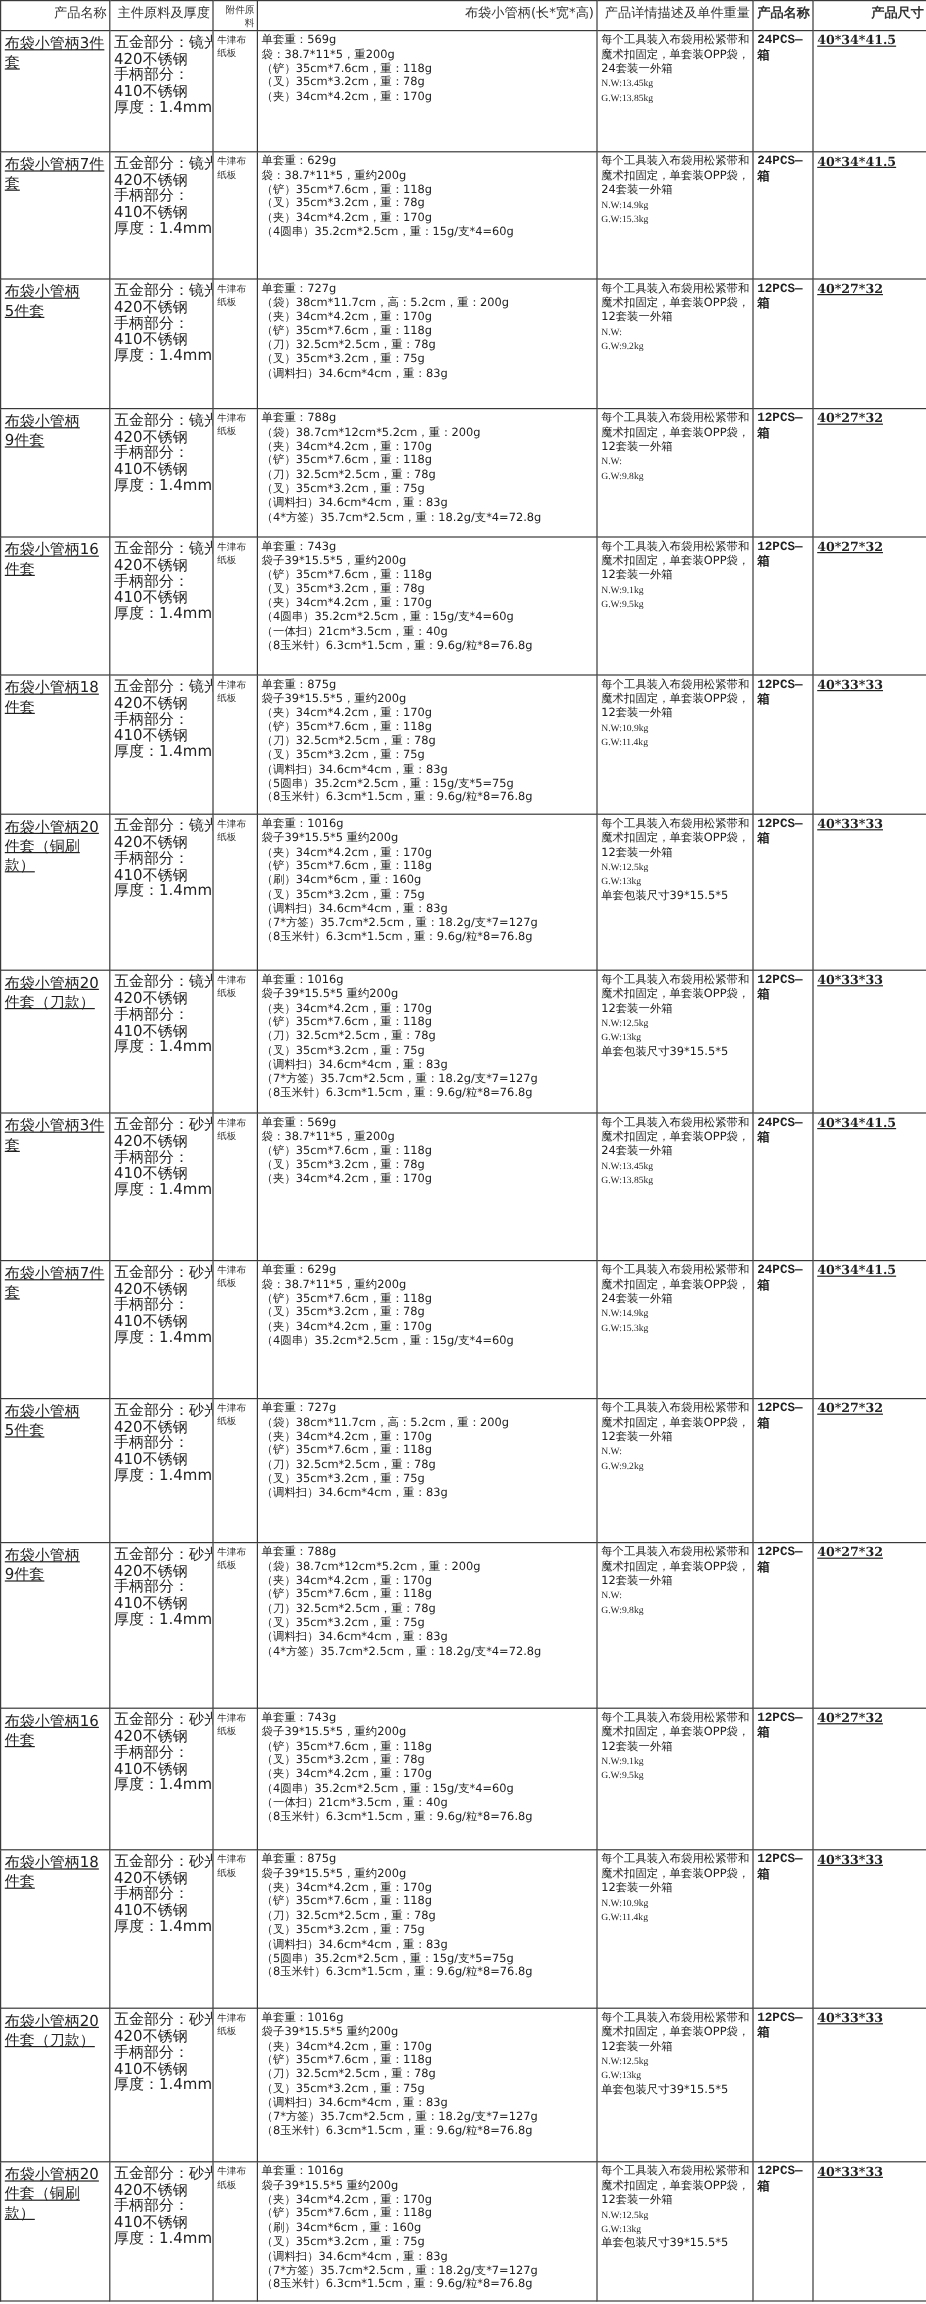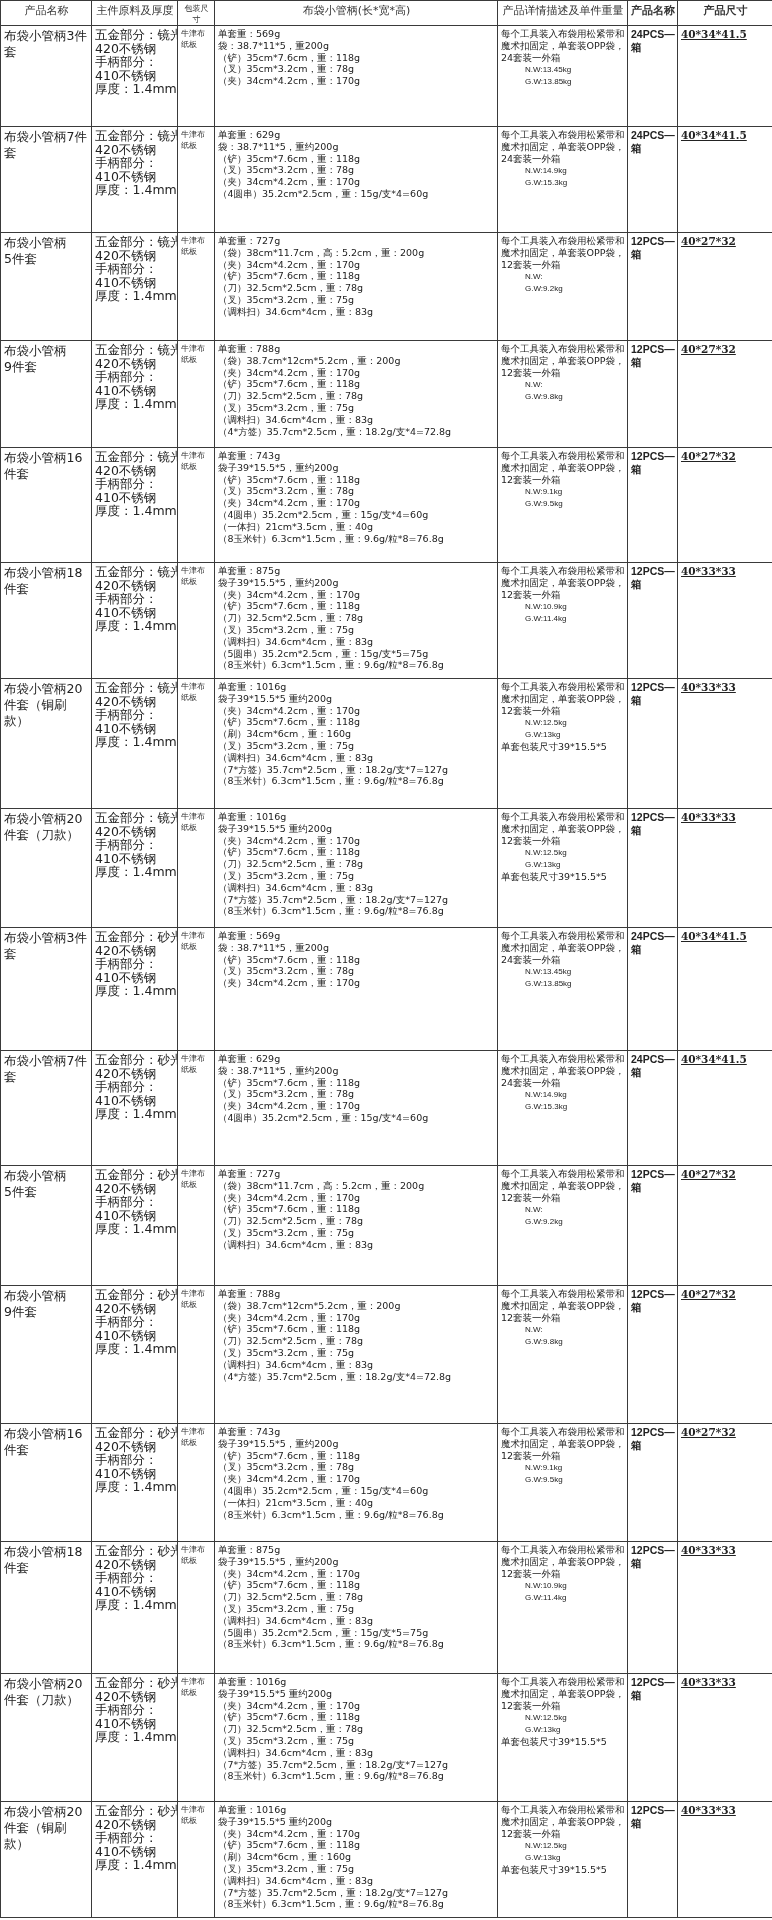--- a/index.html
+++ b/index.html
@@ -1,28 +1,28 @@
 <!DOCTYPE html>
 <html><head>
 <meta charset="utf-8">
 <style>
   html, body { margin: 0; padding: 0; background: #ffffff; }
   body { width: 772px; height: 1920px; overflow: hidden; position: relative; font-family: "DejaVu Sans", sans-serif; color: #222; }
   table.spec { border-collapse: collapse; table-layout: fixed; width: 772px; position: absolute; left: 0; top: 0; }
   table.spec td, table.spec th { border: 1px solid #3a3a3a; vertical-align: top; padding: 2px 2px 0 3px; overflow: hidden; }
-  th { font-weight: normal; text-align: center; font-size: 11px; height: 22px; color: #333; }
+  th { font-weight: normal; text-align: right; font-size: 11px; height: 22px; color: #333; }
   th.bold { font-weight: bold; }
   th.tiny { font-size: 8px; }
-  td.name { font-size: 12.5px; line-height: 16px; }
+  td.name { font-size: 12.5px; line-height: 16px; text-decoration: underline; }
   td.material { font-size: 12.5px; line-height: 13.5px; }
   td.accessory { font-size: 8px; line-height: 11px; color: #333; }
   td.dims { font-size: 9.5px; line-height: 11.8px; font-family: "DejaVu Sans", sans-serif; }
   td.detail { font-size: 9.5px; line-height: 12px; }
-  td.detail .w { font-size: 8px; line-height: 12px; font-family: Liberation Sans, sans-serif; margin-left: 24px; }
-  td.pack { font-size: 10.5px; font-weight: bold; line-height: 12.5px; font-family: Liberation Sans, sans-serif; }
+  td.detail .w { font-size: 8px; line-height: 12px; font-family: Liberation Serif, serif; }
+  td.pack { font-size: 10.5px; font-weight: bold; line-height: 12.5px; font-family: Liberation Mono, monospace; }
   td.boxsize { font-size: 10.5px; font-weight: bold; font-family: "DejaVu Serif", serif; text-decoration: underline; }
   .line { display: block; white-space: nowrap; }
   .wrap { display: block; white-space: normal; }
 </style>
 </head>
 <body>
 
 <table class="spec">
   <colgroup>
     <col style="width:91px">
@@ -30,21 +30,21 @@
     <col style="width:37px">
     <col style="width:283px">
     <col style="width:130px">
     <col style="width:50px">
     <col style="width:95px">
   </colgroup>
   <thead>
     <tr>
       <th>产品名称</th>
       <th>主件原料及厚度</th>
-      <th class="tiny">包装尺寸</th>
+      <th class="tiny">附件原料</th>
       <th>布袋小管柄(长*宽*高)</th>
       <th>产品详情描述及单件重量</th>
       <th class="bold">产品名称</th>
       <th class="bold">产品尺寸</th>
     </tr>
   </thead>
   <tbody id="rows">
       <tr style="height: 101px;">
         <td class="name">
           <span class="wrap">布袋小管柄3件套</span>

